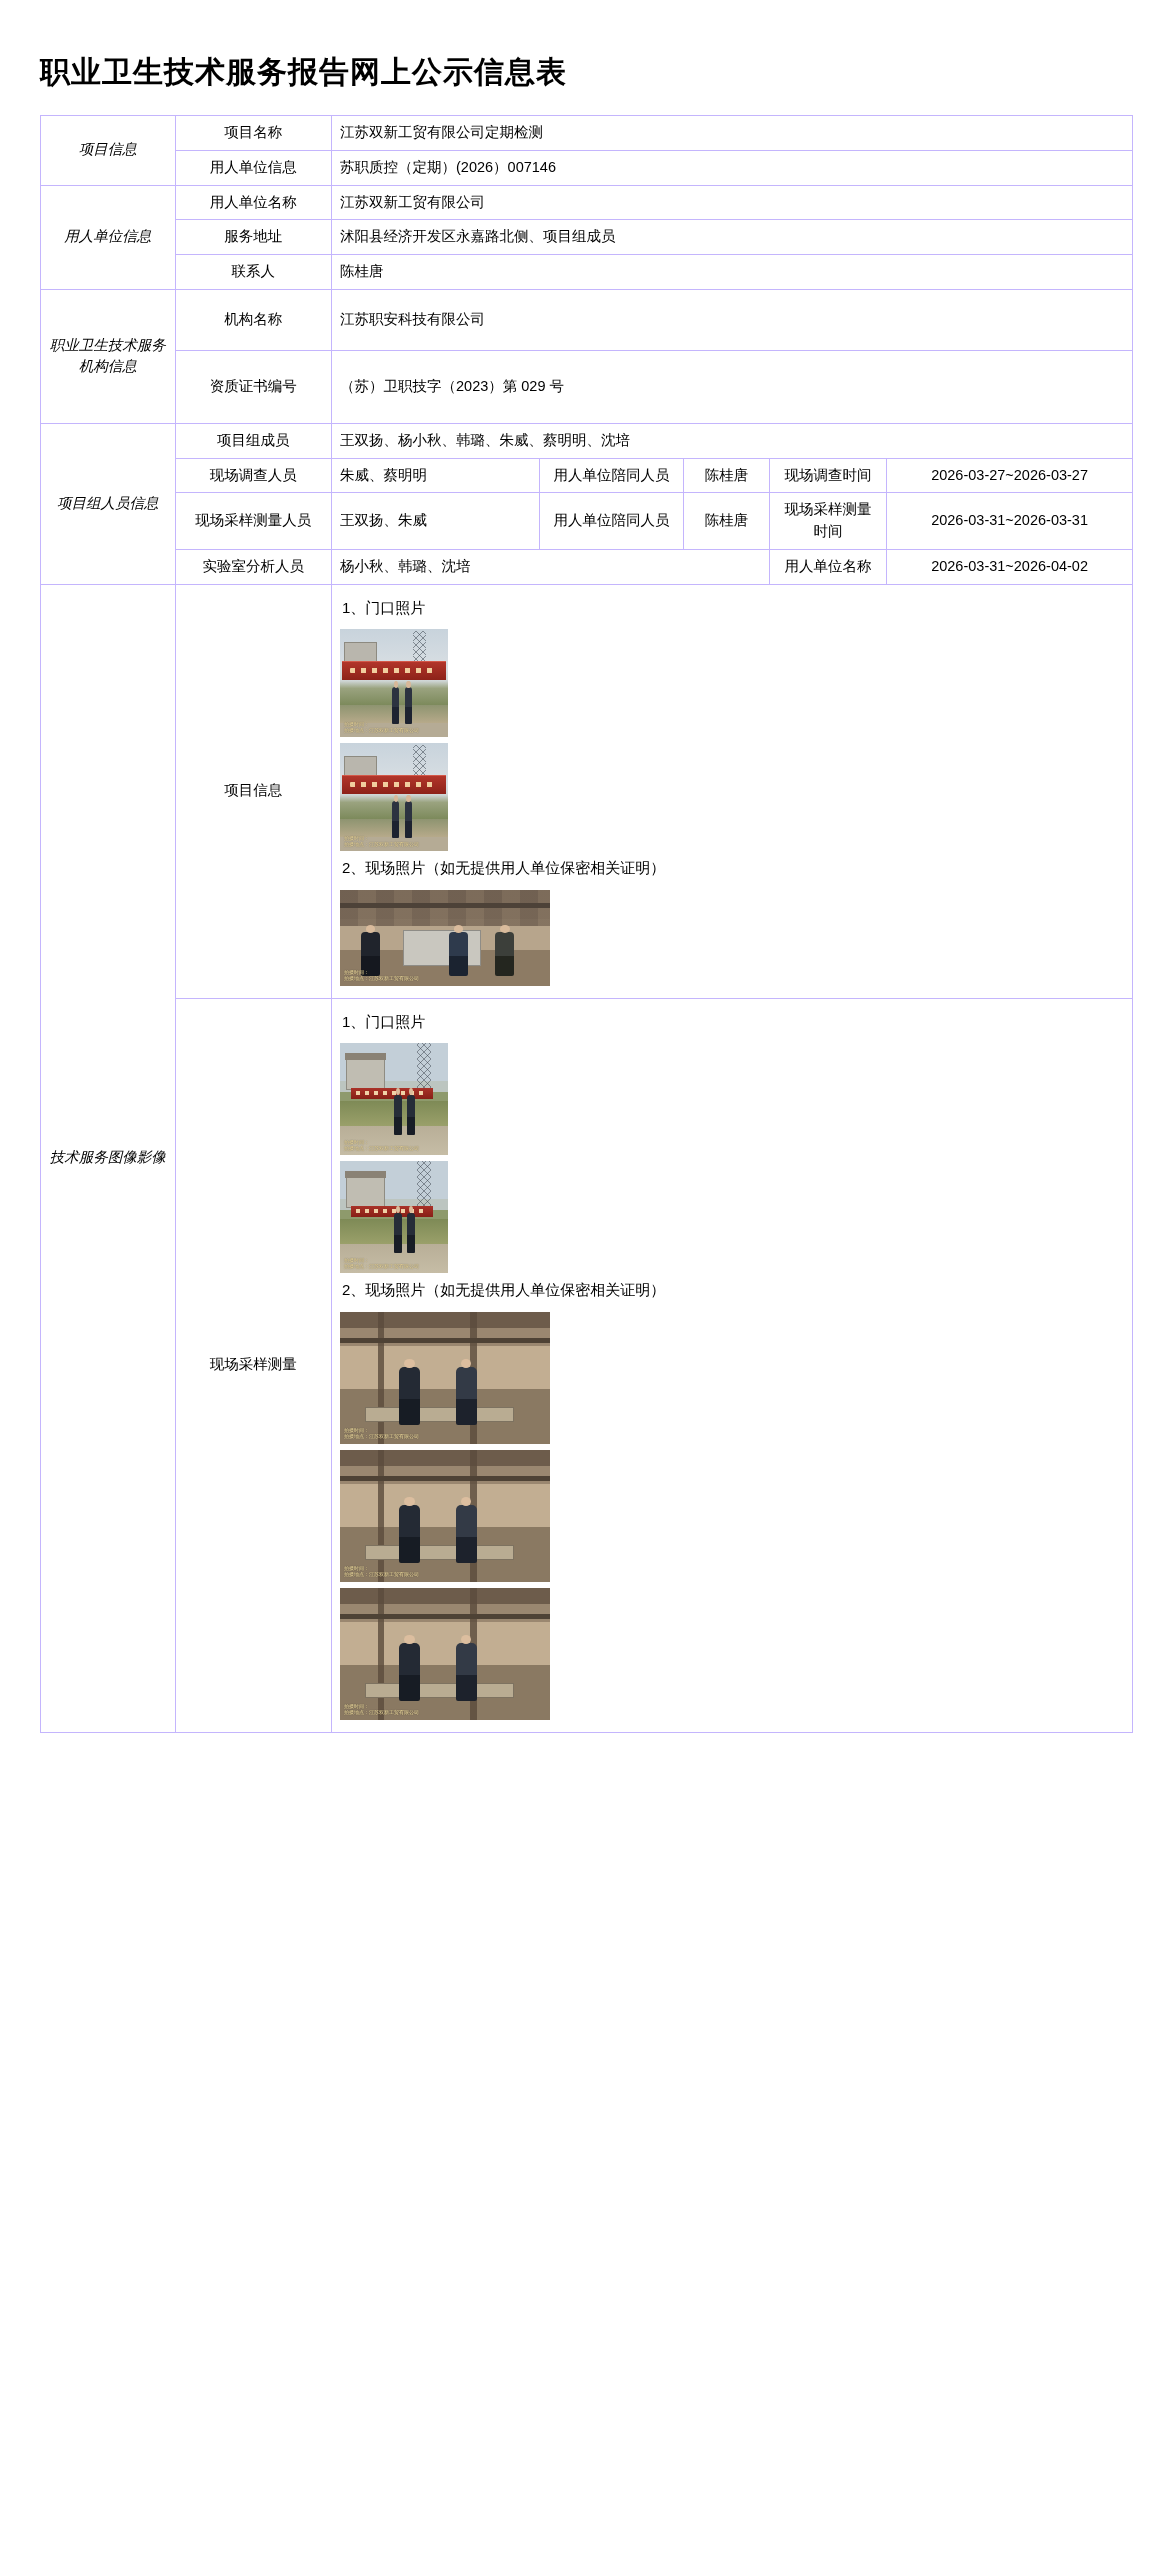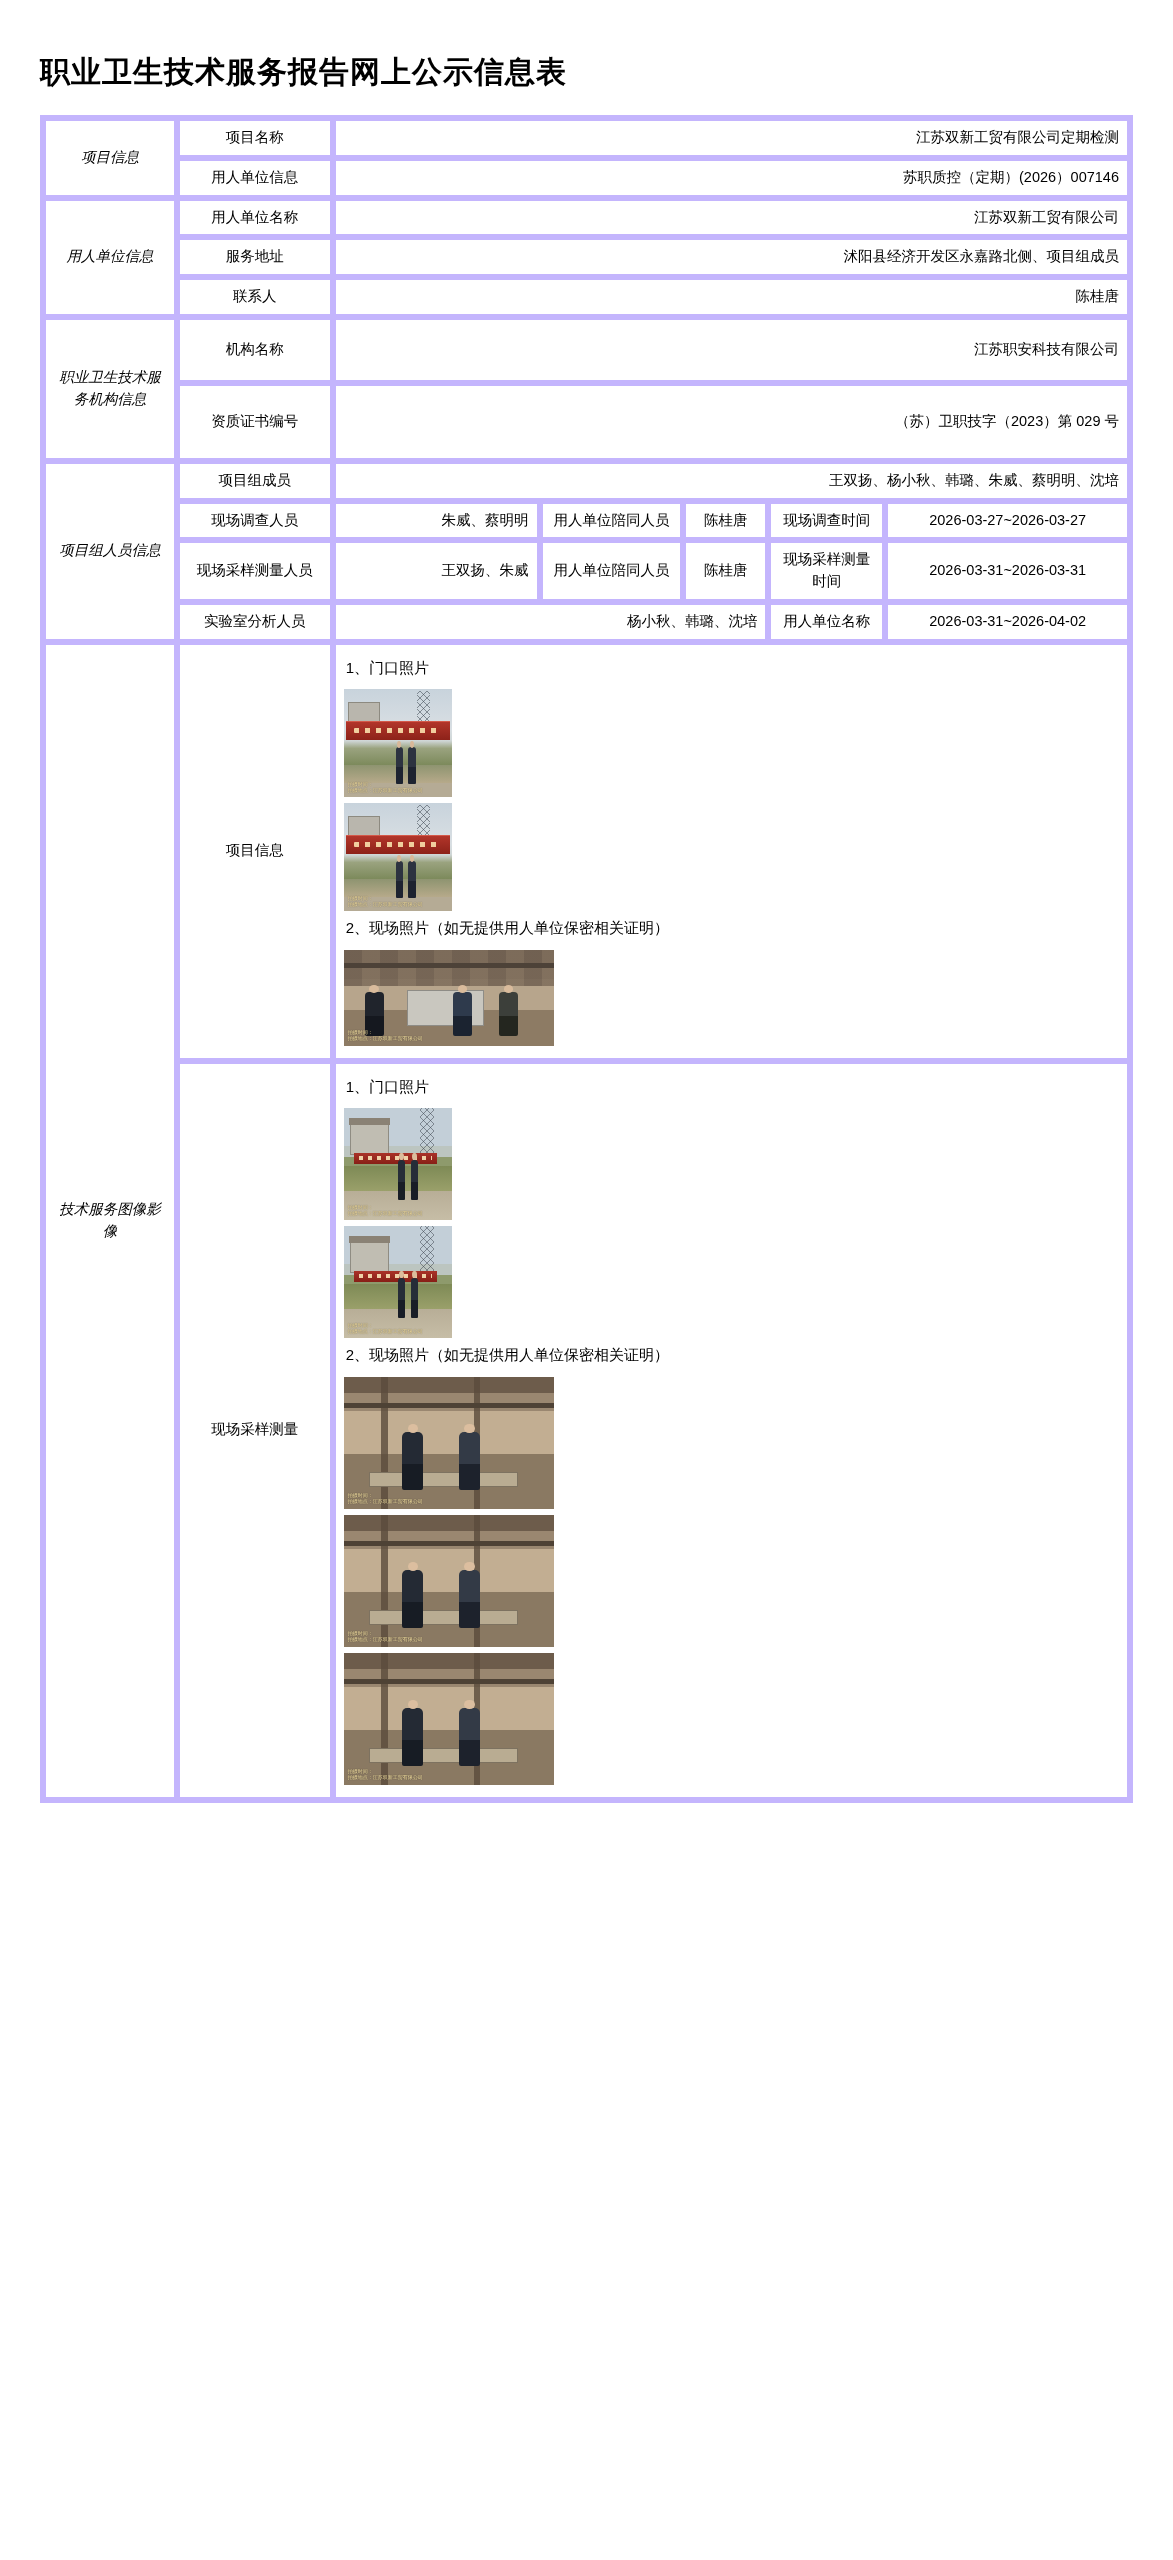--- a/index.html
+++ b/index.html
@@ -27,38 +27,38 @@
     margin: 22px 0 22px 0;
     font-family: "Liberation Serif", serif;
   }
   table.main {
     border-collapse: collapse;
     width: 1093px;
     margin: 0 auto;
     table-layout: fixed;
   }
   table.main td {
-    border: 6px solid #c4b5fd;
+    border: 1px solid #c4b5fd;
     padding: 6px 8px;
     font-size: 14.5px;
     vertical-align: middle;
     line-height: 1.5;
   }
   .c-center { text-align: center; }
   .label-cell {
     text-align: center;
     font-size: 14.5px;
   }
   .section-cell {
     text-align: center;
     font-size: 14.5px;
     line-height: 1.9;
     font-style: italic;
   }
-  .val-cell { text-align: right; padding-left: 12px; }
+  .val-cell { text-align: left; padding-left: 12px; }
   .photo-block {
     padding: 10px 10px 14px 14px;
     text-align: left;
   }
   .photo-caption {
     font-size: 15px;
     margin: 6px 0 10px 2px;
   }
   .photo {
     display: block;

